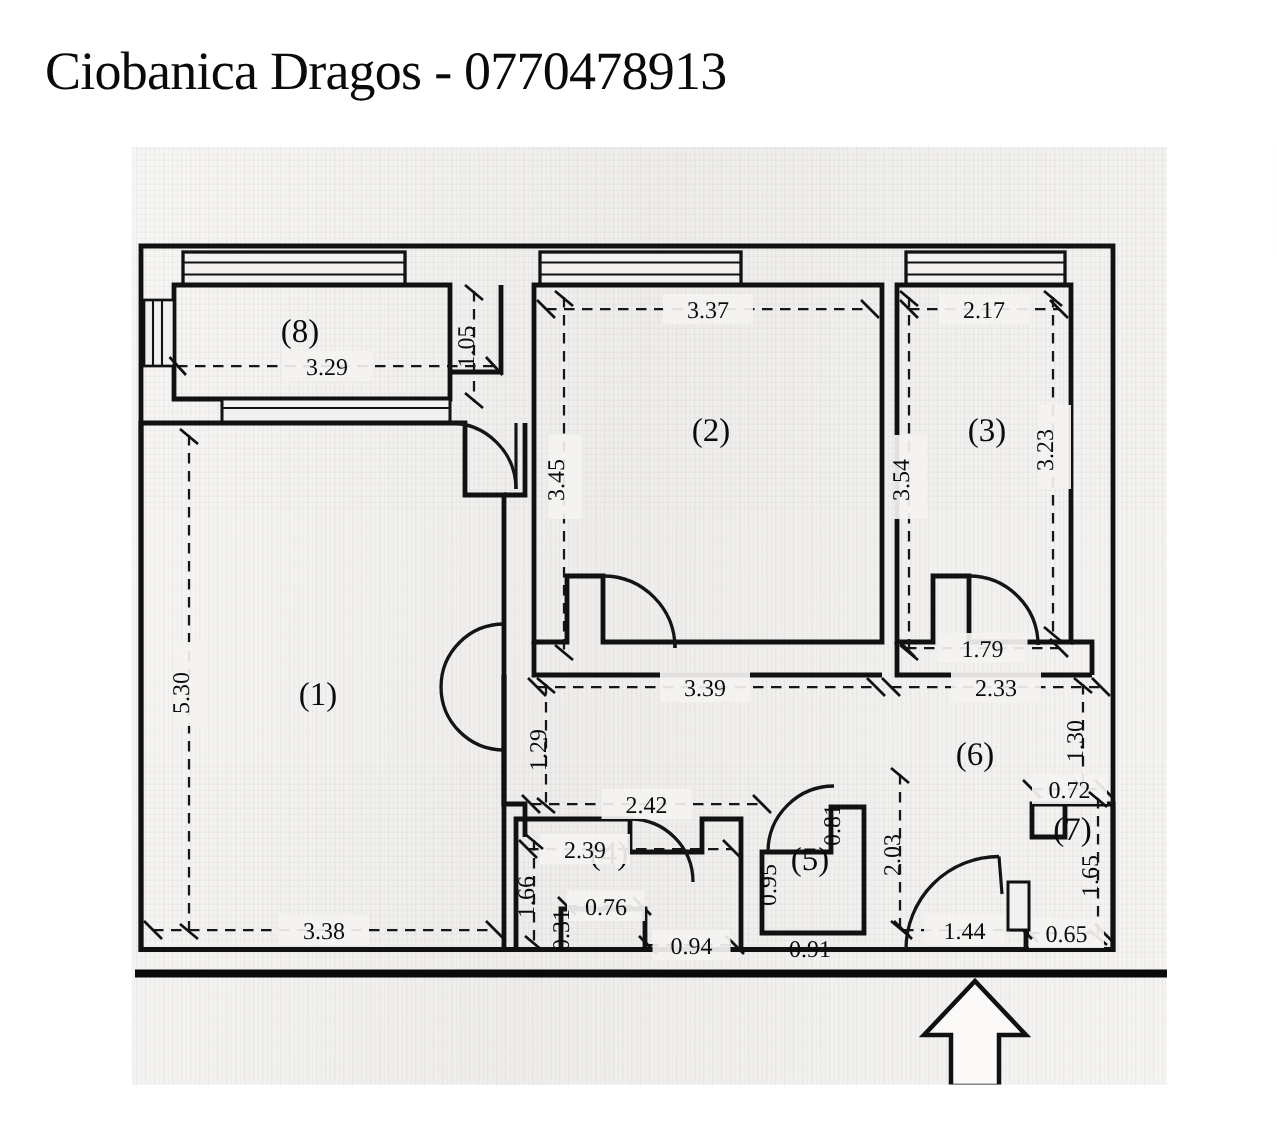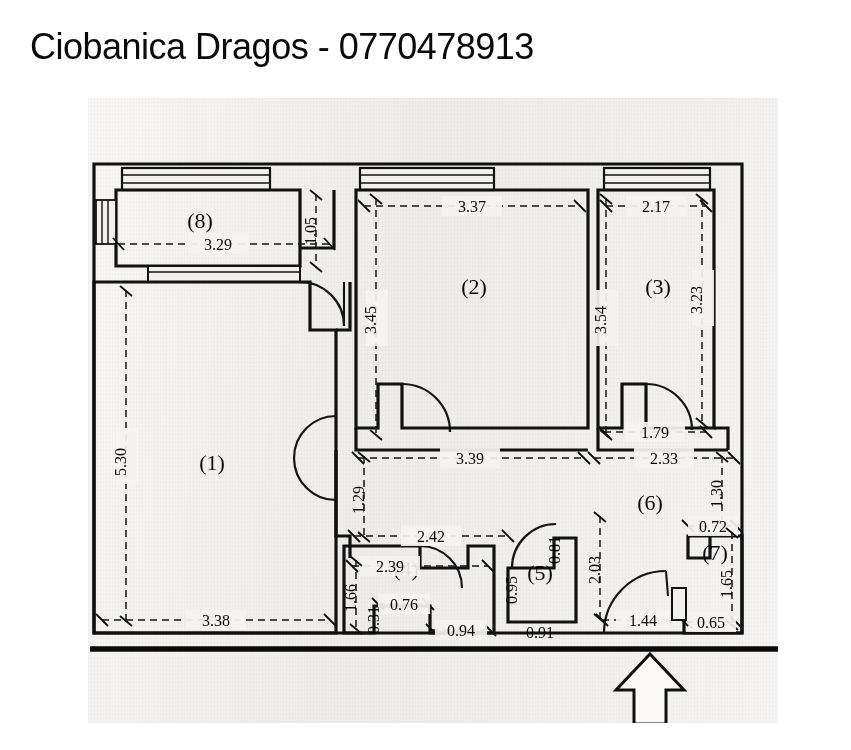--- a/index.html
+++ b/index.html
@@ -27,21 +27,21 @@
     left: 0;
     top: 0;
     width: 851px;
     height: 95px;
     background: #ffffff;
   }
   #doc-title {
     position: absolute;
     left: 30px;
     top: 26px;
-    font-family: Liberation Sans, sans-serif;
+    font-family: Liberation Serif, serif;
     font-size: 36px;
     font-weight: 400;
     letter-spacing: -0.5px;
     color: #0a0a0a;
     white-space: nowrap;
   }
   
   #scan-sheet {
     position: absolute;
     left: 88px;

